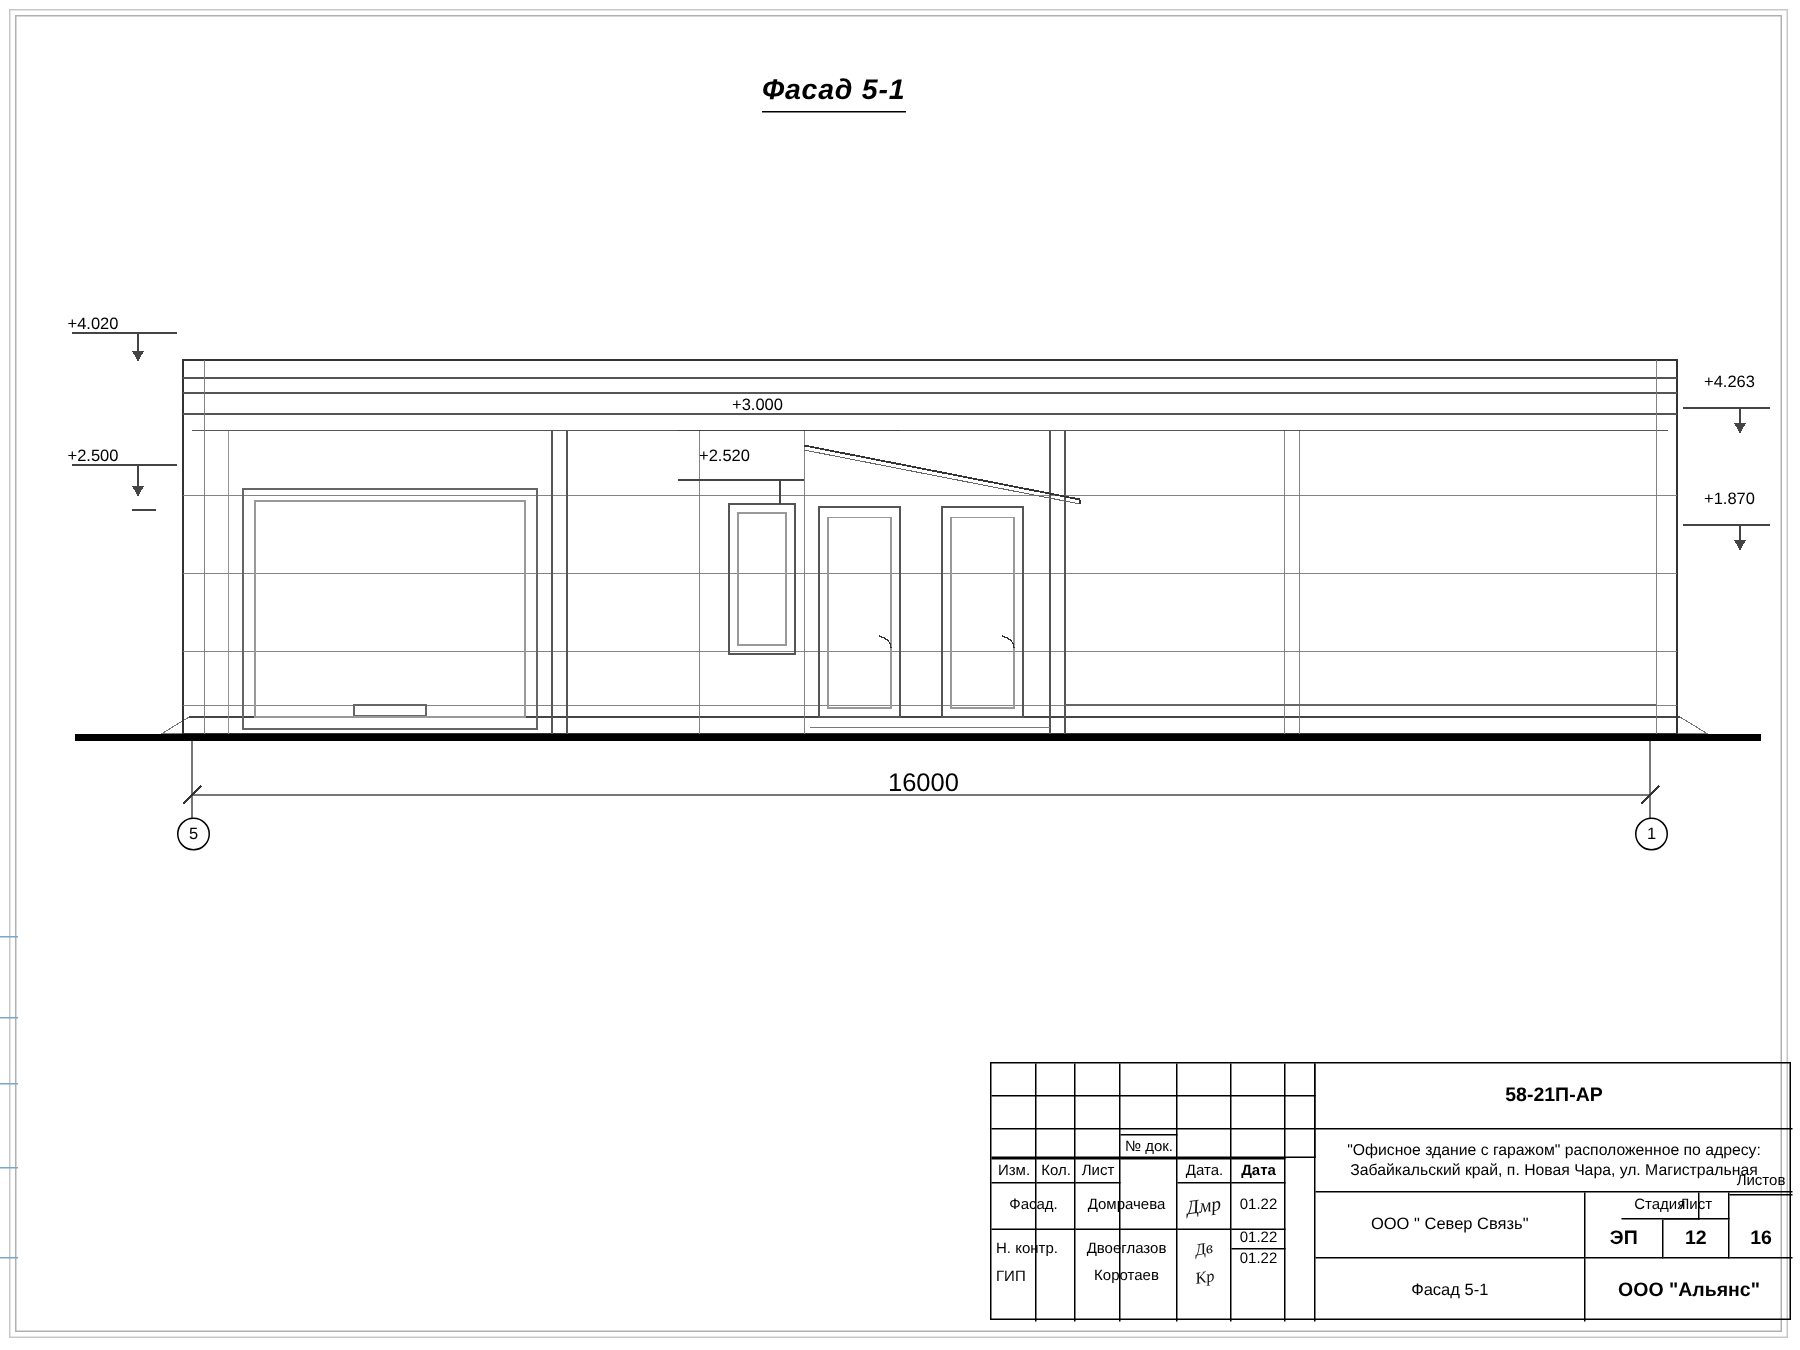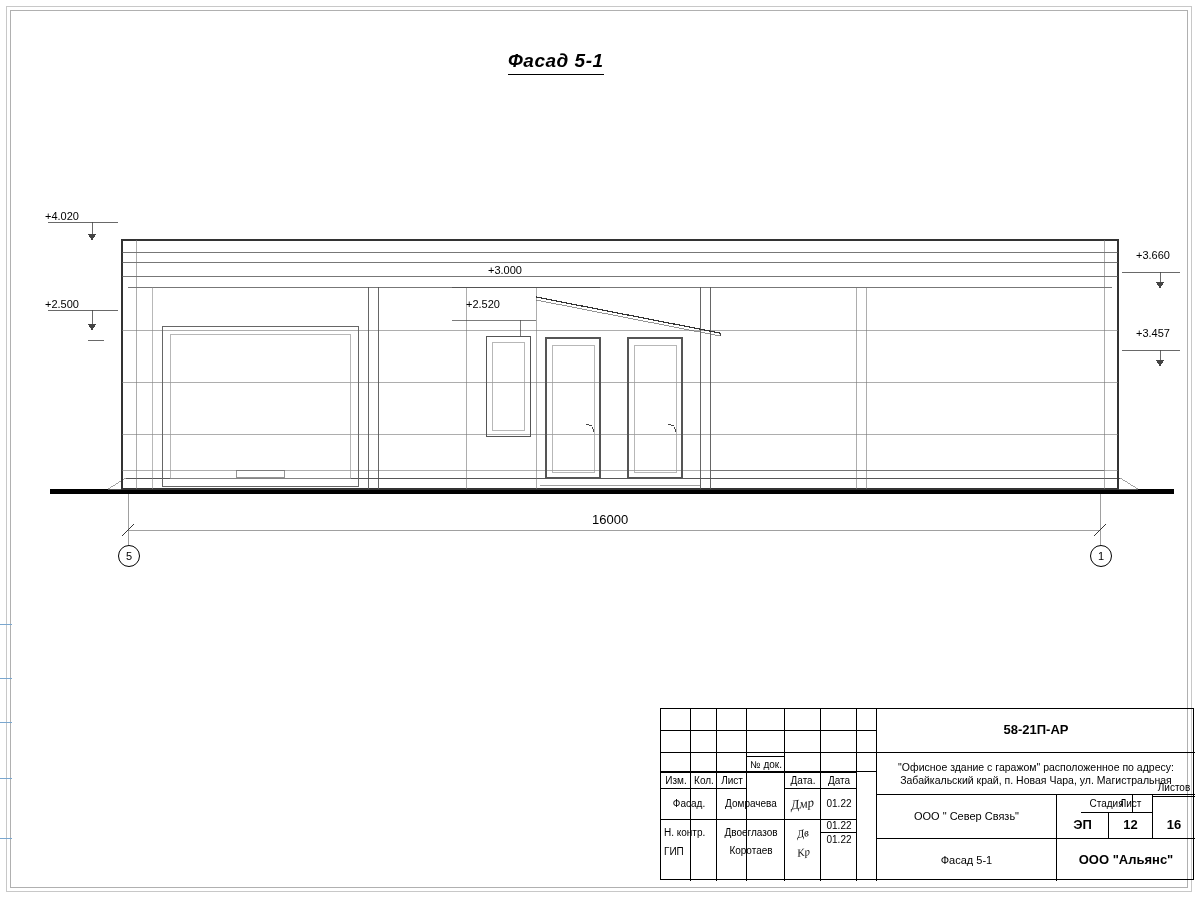--- a/index.html
+++ b/index.html
@@ -68,21 +68,21 @@
     pointer-events: none;
   }
 
   .lvl-label {
     position: absolute;
     font-size: 11px;
     white-space: nowrap;
   }
   .dim-label {
     position: absolute;
-    font-size: 13px;
+    font-size: 17px;
     white-space: nowrap;
   }
   .axis-bubble {
     position: absolute;
     width: 20px;
     height: 20px;
     border: 1px solid #000;
     border-radius: 50%;
     font-size: 11px;
     line-height: 20px;
@@ -243,22 +243,22 @@
 
       <line x1="128" y1="545" x2="128" y2="545" stroke="#777" stroke-width="0.7"></line>
       <line x1="1100" y1="545" x2="1100" y2="545" stroke="#777" stroke-width="0.7"></line>
     </g>
   </svg>
 
   <div class="lvl-label" style="left:45px; top:210px;">+4.020</div>
   <div class="lvl-label" style="left:45px; top:298px;">+2.500</div>
   <div class="lvl-label" style="left:488px; top:264px;">+3.000</div>
   <div class="lvl-label" style="left:466px; top:298px;">+2.520</div>
-  <div class="lvl-label" style="left:1136px; top:249px;">+3.660</div>
-  <div class="lvl-label" style="left:1136px; top:327px;">+3.457</div>
+  <div class="lvl-label" style="left:1136px; top:249px;">+4.263</div>
+  <div class="lvl-label" style="left:1136px; top:327px;">+1.870</div>
 
   <div class="dim-label" style="left:592px; top:512px;">16000</div>
 
   <div class="axis-bubble" style="left:118px; top:545px;">5</div>
   <div class="axis-bubble" style="left:1090px; top:545px;">1</div>
 
   <div class="stamp">
 
     <div class="cell bb br" style="left:0; top:0; width:216px; height:22px;"></div>
     <div class="cell bb br" style="left:0; top:22px; width:216px; height:22px;"></div>
@@ -270,21 +270,21 @@
     <div class="cell br" style="left:86px; top:0; width:38px; height:172px;"></div>
     <div class="cell br" style="left:124px; top:0; width:36px; height:172px;"></div>
     <div class="cell br" style="left:160px; top:0; width:36px; height:172px;"></div>
     <div class="cell br" style="left:196px; top:0; width:20px; height:172px;"></div>
 
     <div class="cell bt bb" style="left:0; top:63px; width:30px; height:17px;">Изм.</div>
     <div class="cell bt bb" style="left:30px; top:63px; width:26px; height:17px;">Кол.</div>
     <div class="cell bt bb" style="left:56px; top:63px; width:30px; height:17px;">Лист</div>
     <div class="cell bt bb" style="left:86px; top:47px; width:38px; height:17px;">№ док.</div>
     <div class="cell bt bb" style="left:124px; top:63px; width:36px; height:17px;">Дата.</div>
-    <div class="cell bt bb" style="left:160px; top:63px; width:36px; height:17px;">Дата</div>
+    <div class="cell bt bb" style="left:160px; top:63px; width:36px; height:17px;font-weight:bold;">Дата</div>
 
     <div class="cell bb" style="left:0; top:80px; width:56px; height:31px;">Фасад.</div>
     <div class="cell bb" style="left:56px; top:80px; width:68px; height:31px;">Домрачева</div>
     <div class="cell bb" style="left:124px; top:80px; width:36px; height:31px;">
       <span class="sig">Дмр</span>
     </div>
     <div class="cell bb" style="left:160px; top:80px; width:36px; height:31px;">01.22</div>
 
     <div class="cell" style="left:0; top:111px; width:56px; height:26px; justify-content:flex-start; padding-left:3px;">Н. контр.</div>
     <div class="cell" style="left:56px; top:111px; width:68px; height:26px;">Двоеглазов</div>

